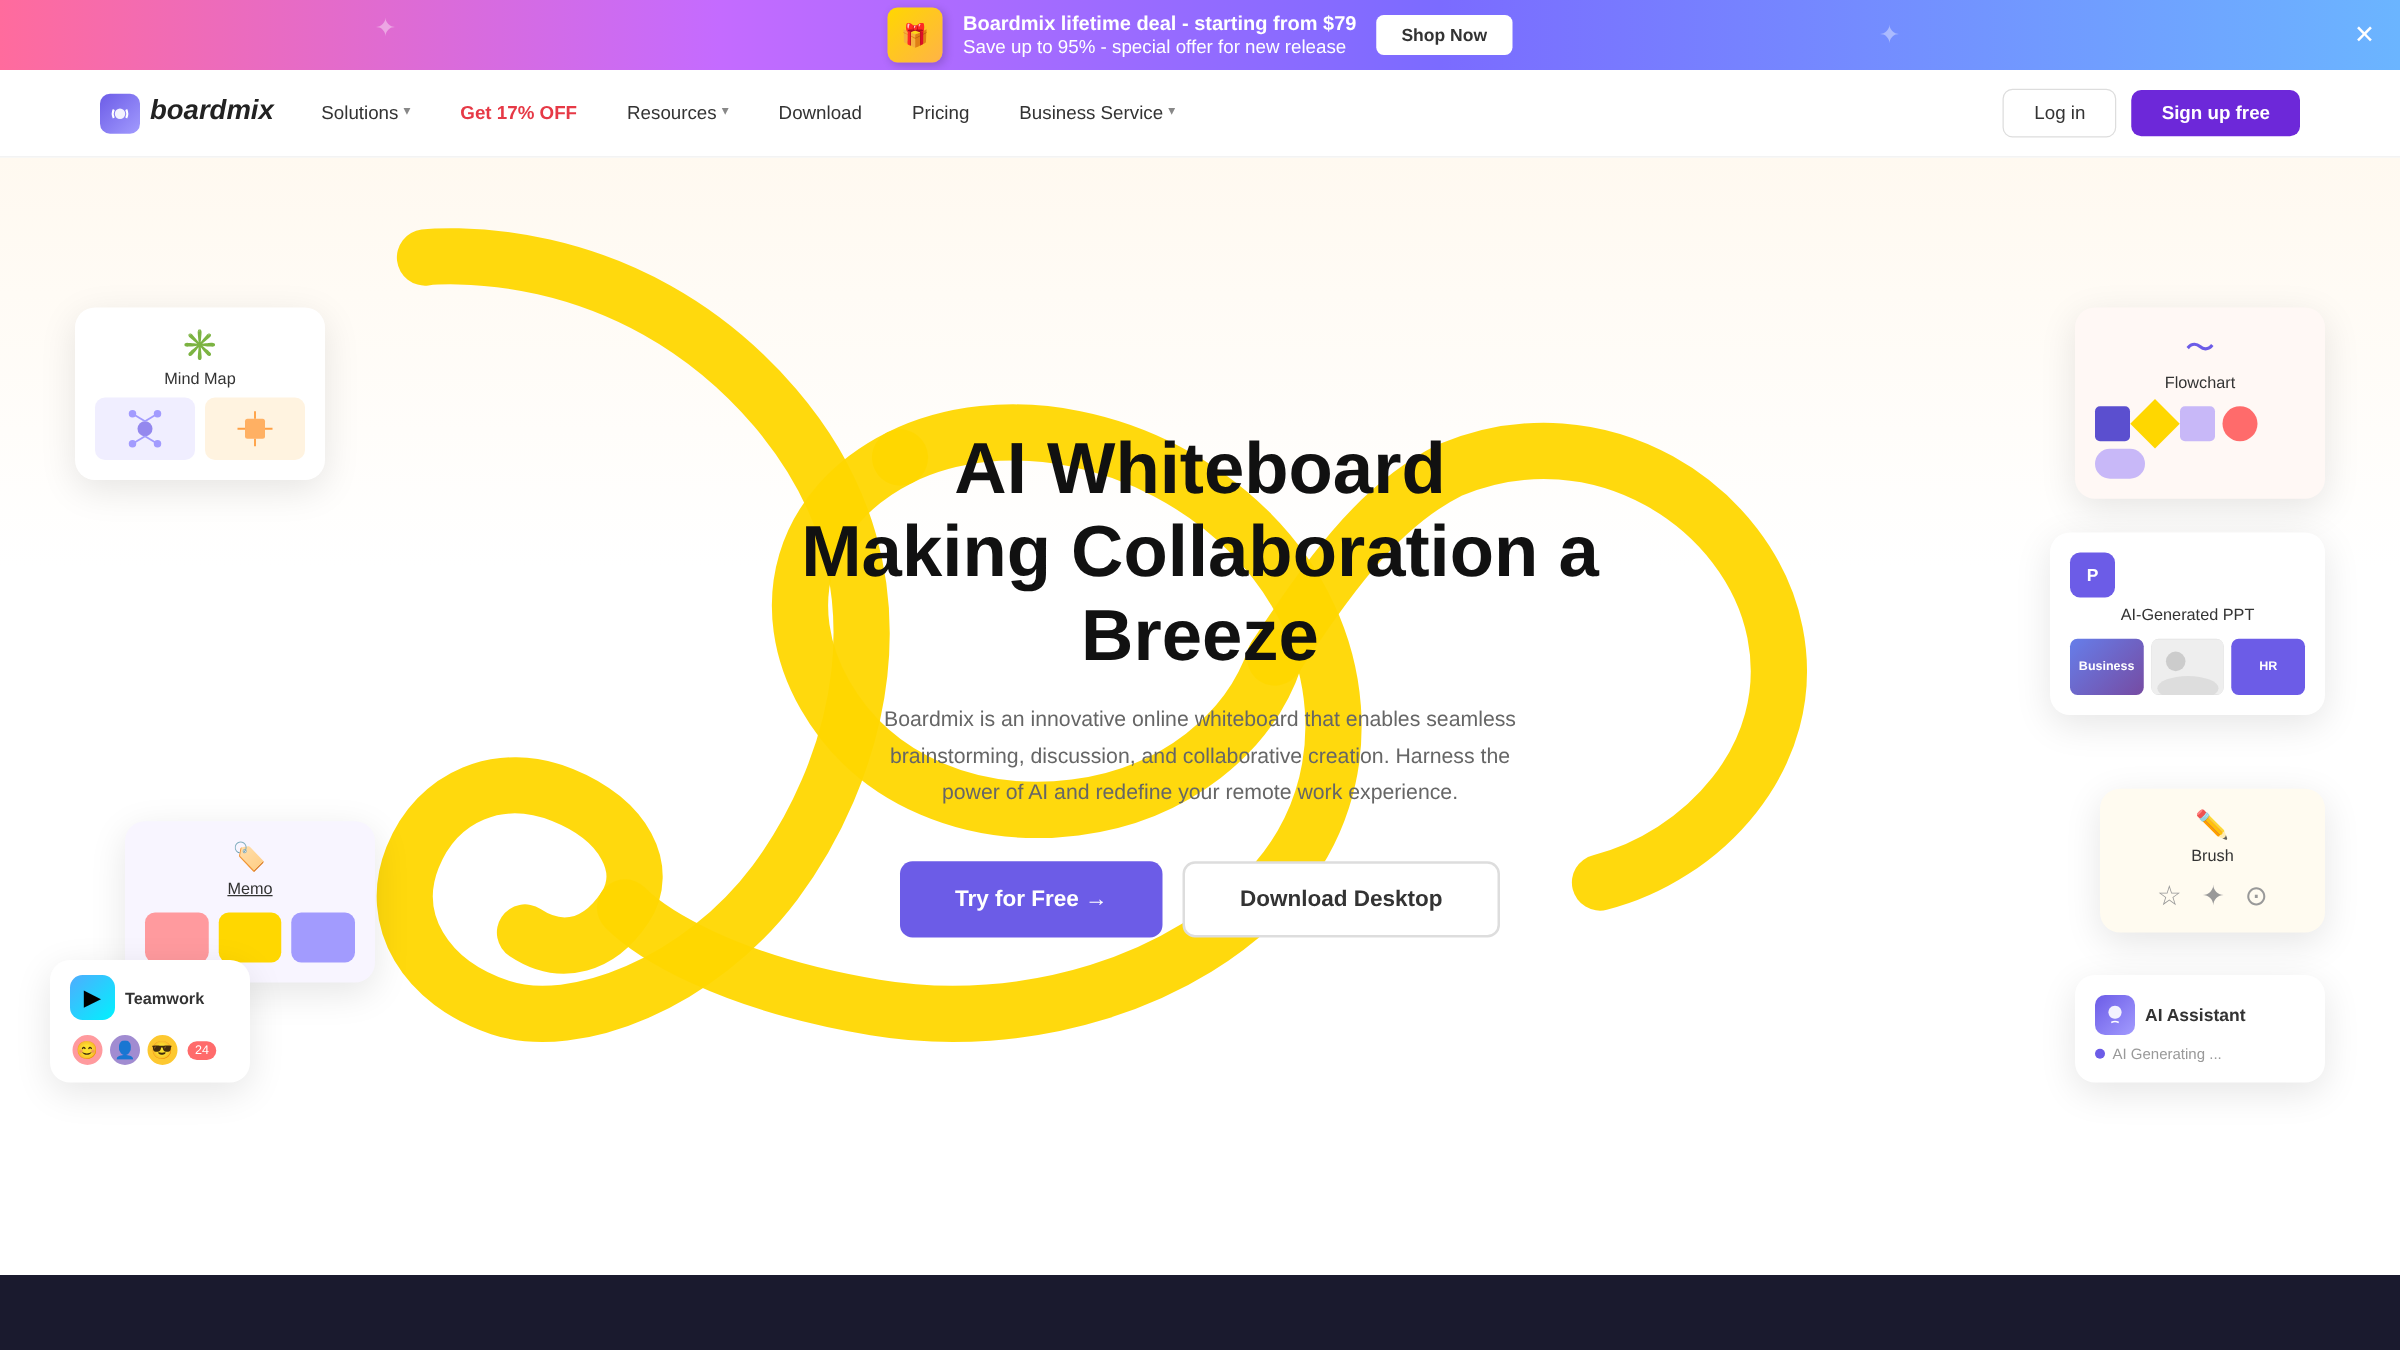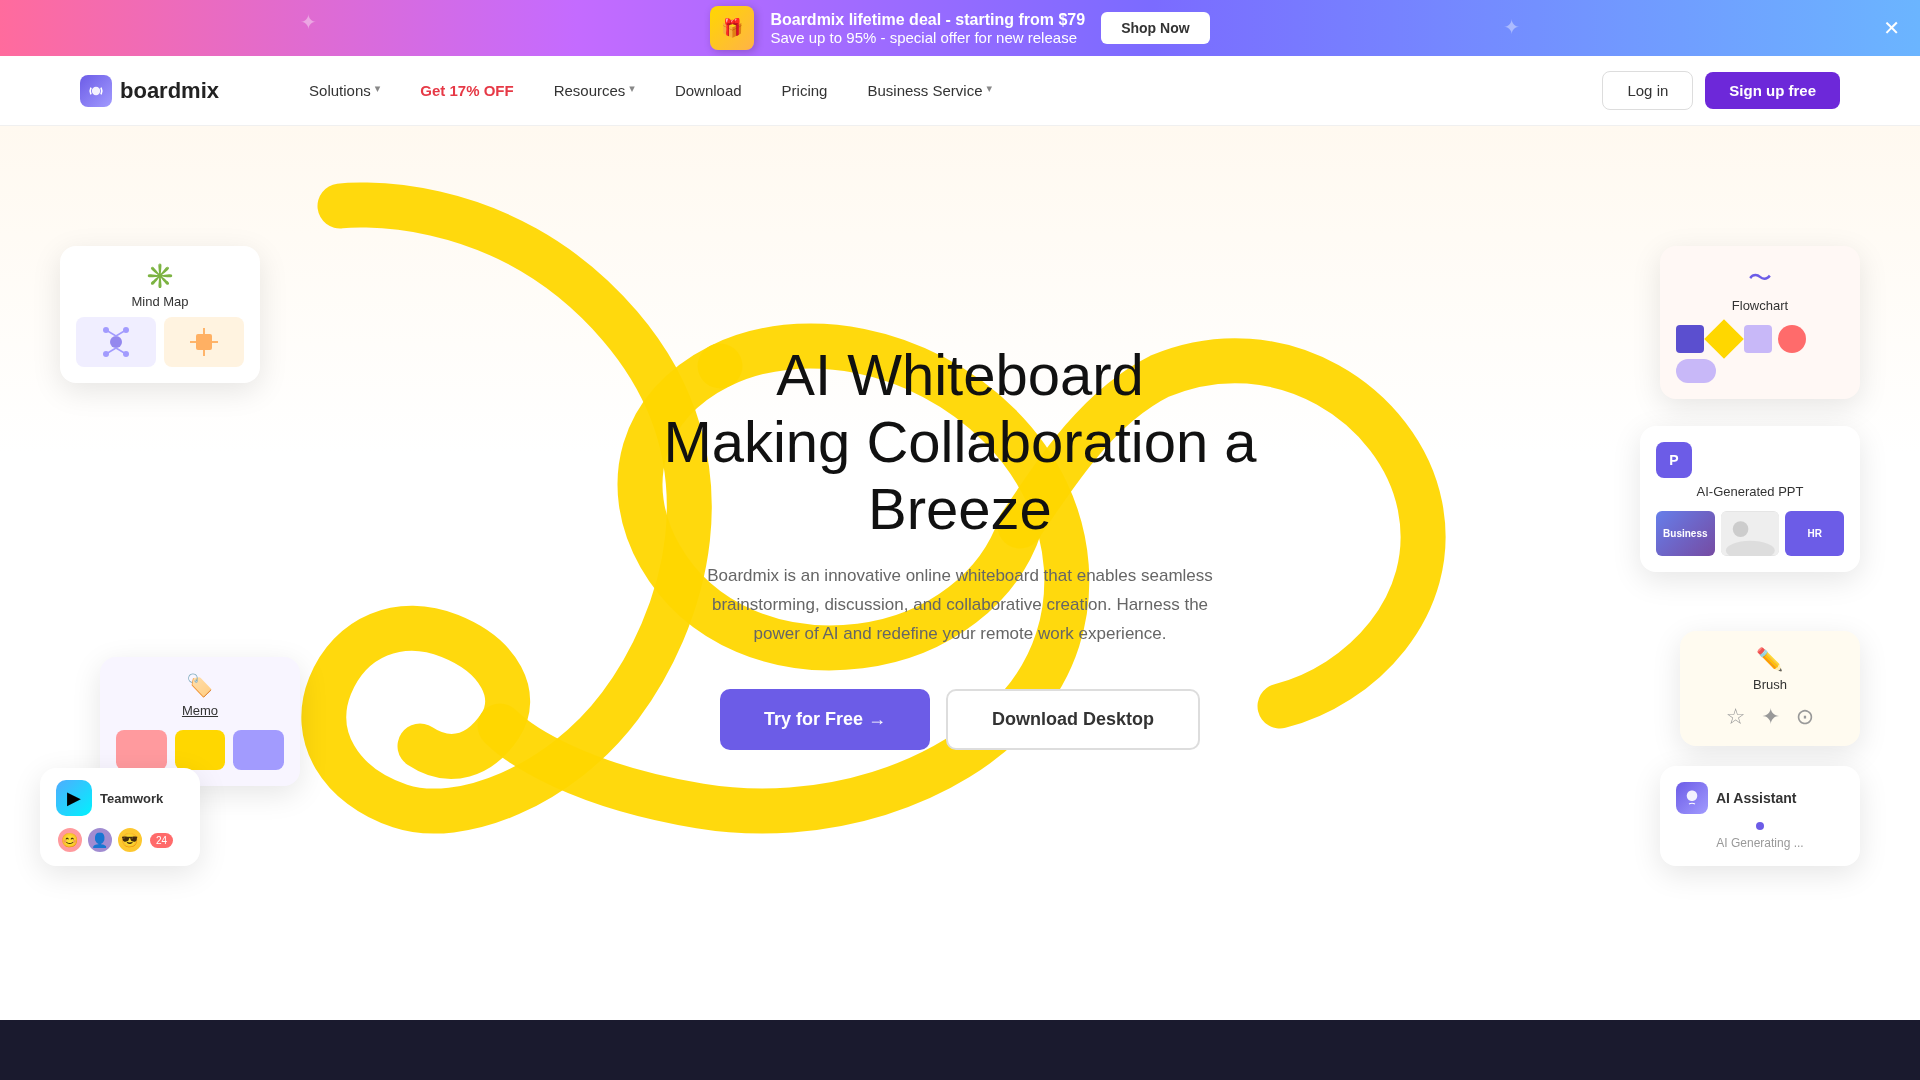--- a/index.html
+++ b/index.html
@@ -70,24 +70,25 @@
       display: flex;
       align-items: center;
       padding: 0 80px;
       border-bottom: 1px solid #f0f0f0;
       background: #fff;
       position: relative;
       z-index: 100;
     }
     .logo {
       display: flex;
-      align-items: center;
+      align-items: flex-start;
       gap: 8px;
-      margin-right: 74px;
+      margin-right: 22px;
       text-decoration: none;
+      font-style: italic;
     }
     .logo-icon {
       width: 32px;
       height: 32px;
       background: linear-gradient(135deg, #6c5ce7, #a29bfe);
       border-radius: 8px;
       display: flex;
       align-items: center;
       justify-content: center;
     }
@@ -161,21 +162,21 @@
       z-index: 0;
     }
 
     .hero-content {
       position: relative;
       z-index: 10;
       max-width: 700px;
     }
     .hero-title {
       font-size: 58px;
-      font-weight: 400;
+      font-weight: 700;
       line-height: 1.15;
       color: #111;
       margin-bottom: 20px;
     }
     .hero-subtitle {
       font-size: 17px;
       color: #666;
       line-height: 1.7;
       margin-bottom: 40px;
       max-width: 540px;
@@ -382,21 +383,21 @@
     .card-ai {
       bottom: 80px;
       right: 60px;
       width: 200px;
       padding: 16px;
     }
     .ai-header { display: flex; align-items: center; gap: 8px; margin-bottom: 8px; }
     .ai-logo { width: 32px; height: 32px; background: linear-gradient(135deg, #6c5ce7, #a29bfe); border-radius: 8px; display: flex; align-items: center; justify-content: center; }
     .ai-logo svg { width: 18px; height: 18px; }
     .ai-label { font-size: 14px; font-weight: 600; color: #333; text-align: right; }
-    .ai-generating { font-size: 12px; color: #999; display: flex; align-items: center; gap: 6px; flex-direction: column; }
+    .ai-generating { font-size: 12px; color: #999; display: flex; align-items: center; gap: 6px; }
     .ai-dot { width: 8px; height: 8px; background: #6c5ce7; border-radius: 50%; animation: pulse 1s infinite; }
     @keyframes pulse { 0%,100%{opacity:1} 50%{opacity:0.3} }
 
     .footer-bar {
       height: 60px;
       background: #1a1a2e;
       position: absolute;
       bottom: 0;
       left: 0;
       right: 0;

